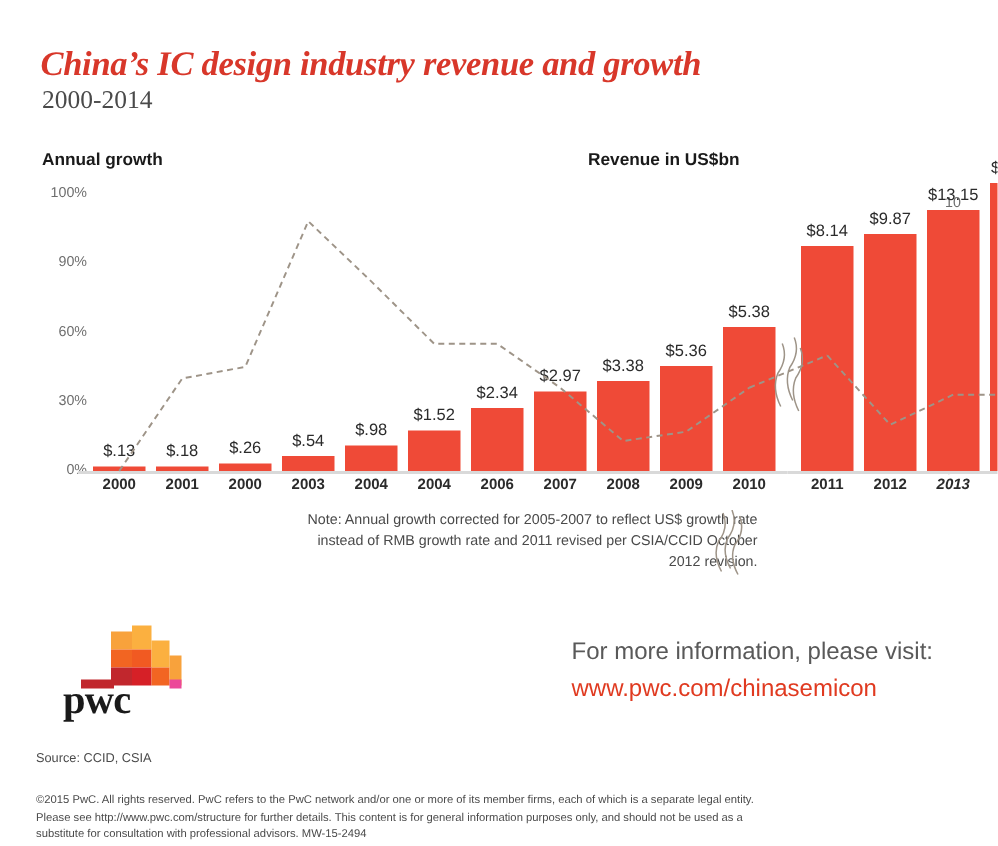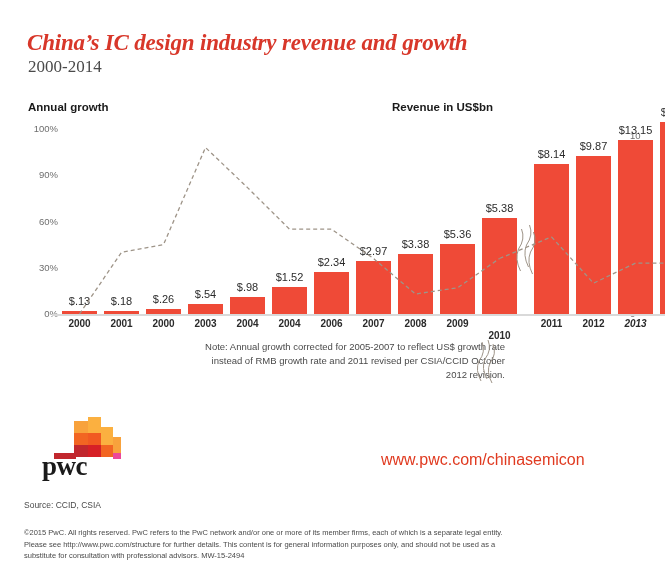--- a/index.html
+++ b/index.html
@@ -139,21 +139,21 @@
       <div class="barlabel" style="left: 343px; top: 231.134px; width: 61px;">$2.97</div>
       <div class="xlabel" style="left: 351px; top: 304px; width: 45px;">2007</div>
       <div class="bar" style="left: 398px; top: 239.836px; width: 35px; height: 60.164px; background: rgb(239, 74, 55);"></div>
       <div class="barlabel" style="left: 385px; top: 223.836px; width: 61px;">$3.38</div>
       <div class="xlabel" style="left: 393px; top: 304px; width: 45px;">2008</div>
       <div class="bar" style="left: 440px; top: 229.69px; width: 35px; height: 70.31px; background: rgb(239, 74, 55);"></div>
       <div class="barlabel" style="left: 427px; top: 213.69px; width: 61px;">$5.36</div>
       <div class="xlabel" style="left: 435px; top: 304px; width: 45px;">2009</div>
       <div class="bar" style="left: 482px; top: 204.236px; width: 35px; height: 95.764px; background: rgb(239, 74, 55);"></div>
       <div class="barlabel" style="left: 469px; top: 188.236px; width: 61px;">$5.38</div>
-      <div class="xlabel" style="left: 477px; top: 304px; width: 45px; margin-top: 12px;">2010</div>
+      <div class="xlabel" style="left: 477px; top: 304px; width: 45px;">2010</div>
       <div class="bar" style="left: 534px; top: 150px; width: 35px; height: 150px; background: rgb(239, 74, 55);"></div>
       <div class="barlabel" style="left: 521px; top: 134px; width: 61px;">$8.14</div>
       <div class="xlabel" style="left: 529px; top: 304px; width: 45px;">2011</div>
       <div class="bar" style="left: 576px; top: 141.845px; width: 35px; height: 158.155px; background: rgb(239, 74, 55);"></div>
       <div class="barlabel" style="left: 563px; top: 125.845px; width: 61px;">$9.87</div>
       <div class="xlabel" style="left: 571px; top: 304px; width: 45px;">2012</div>
       <div class="bar" style="left: 618px; top: 126.384px; width: 35px; height: 173.616px; background: rgb(239, 74, 55);"></div>
       <div class="barlabel" style="left: 605px; top: 110.384px; width: 61px;">$13.15</div>
       <div class="xlabel" style="left: 613px; top: 304px; width: 45px; font-style: italic;">2013</div>
       <div class="bar" style="left: 660px; top: 108px; width: 35px; height: 192px; background: rgb(239, 74, 55);"></div>
@@ -181,20 +181,21 @@
       <rect x="57" y="12" width="12" height="18" fill="#FBB040"></rect>
       <rect x="30" y="30" width="14" height="12" fill="#C1272D"></rect>
       <rect x="44" y="30" width="13" height="12" fill="#D62027"></rect>
       <rect x="57" y="30" width="12" height="12" fill="#F26522"></rect>
       <rect x="69" y="22" width="8" height="20" fill="#F8A23C"></rect>
       <rect x="69" y="38" width="8" height="6" fill="#EC4899"></rect>
       <rect x="10" y="38" width="22" height="6" fill="#C1272D"></rect>
     </svg>
   <div id="logo-word">pwc</div>
 
+  <div id="cta-line1">For more information, please visit:</div>
   <a id="cta-line2" href="#" style="text-decoration:none;">www.pwc.com/chinasemicon</a>
 
   <div id="source">Source: CCID, CSIA</div>
   <div id="copyright">©2015  PwC. All rights reserved. PwC refers to the PwC network and/or one or more of its member firms, each of which is a separate legal entity. Please see http://www.pwc.com/structure for further details. This content is for general information purposes only, and should not be used as a substitute for consultation with professional advisors. MW-15-2494</div>
 
 <svg width="22" height="44" style="position: absolute; left: 476px; top: 326px;">
       <path d="M6 2 q4 10 -3 19 q-4 9 2 20" fill="none" stroke="#9E9488" stroke-width="1"></path>
       <path d="M12 0 q4 10 -3 19 q-4 9 2 20" fill="none" stroke="#9E9488" stroke-width="1"></path>
       <path d="M17 4 q4 10 -3 19 q-4 9 2 20" fill="none" stroke="#9E9488" stroke-width="1"></path>
     </svg>

